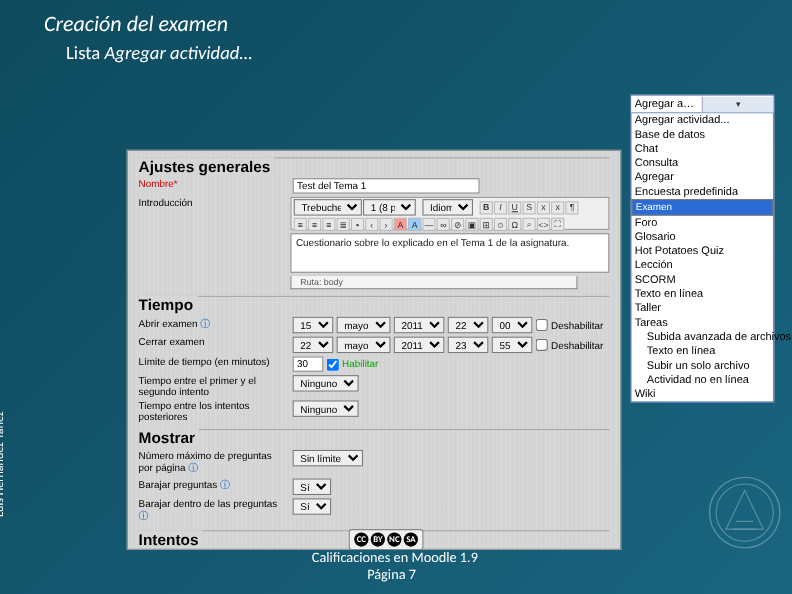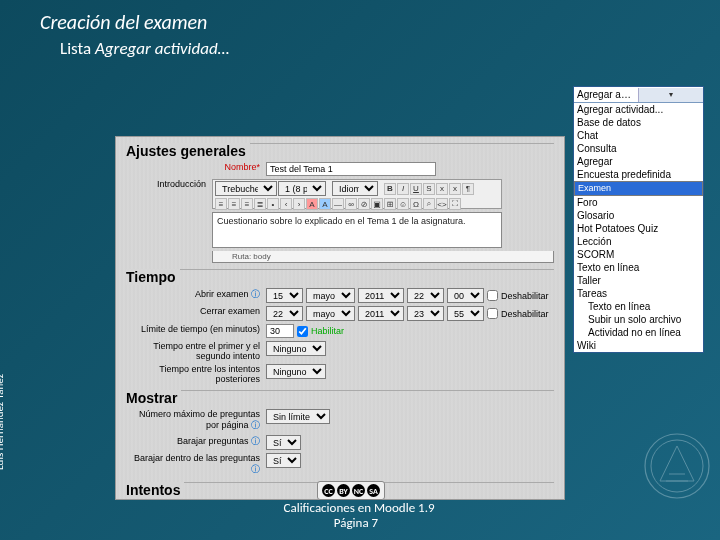--- a/index.html
+++ b/index.html
@@ -103,21 +103,21 @@
   }
   .fieldset-legend {
     font-weight: bold;
     font-size: 14px;
     margin-top: -11px;
     background: #d6d6d6;
     display: inline-block;
     padding: 0 4px 0 0;
   }
   .row { display: flex; align-items: flex-start; margin: 3px 0; }
-  .row .lbl { width: 140px; text-align: right; padding-right: 6px; font-size: 9px; }
+  .row .lbl { width: 140px; padding-right: 6px; font-size: 9px; }
   .row .lbl .req { color: #c00; }
   .row .ctl { flex: 1; display: flex; align-items: center; gap: 3px; flex-wrap: wrap; }
   .tinput {
     border: 1px solid #888; background: #fff; height: 14px;
     font-size: 9px; padding: 0 3px; min-width: 100px;
   }
   .tinput.sm { min-width: 28px; width: 28px; }
   .sel {
     border: 1px solid #7a7a7a; background: #efefef; height: 15px;
     font-size: 9px; padding: 0 2px;
@@ -135,22 +135,22 @@
     font-size: 8px; color: #333;
   }
   .tb-sep { width: 4px; }
   .editor-body {
     border: 1px solid #888; background: #fff;
     width: 290px; height: 36px;
     font-size: 9px; padding: 3px 4px; color: #222;
   }
   .editor-status {
     border: 1px solid #888; border-top: none;
-    background: #f4f4f4; width: 342px;
-    font-size: 8px; padding: 1px 19px; color: #555;
+    background: #f4f4f4; width: 261px;
+    font-size: 8px; padding: 1px 8px; color: #555;
   }
   .chk { width: 11px; height: 11px; }
   .chk-lbl { font-size: 9px; }
   .chk-lbl.enabled { color: #0a0; }
 
   
   .activities {
     position: absolute;
     right: 16px;
     top: 86px;
@@ -356,20 +356,21 @@
         <li>Encuesta predefinida</li>
         <li class="sel">Examen</li>
         <li>Foro</li>
         <li>Glosario</li>
         <li>Hot Potatoes Quiz</li>
         <li>Lección</li>
         <li>SCORM</li>
         <li>Texto en línea</li>
         <li>Taller</li>
         <li>Tareas</li>
+        <li class="indent">Subida avanzada de archivos</li>
         <li class="indent">Texto en línea</li>
         <li class="indent">Subir un solo archivo</li>
         <li class="indent">Actividad no en línea</li>
         <li>Wiki</li>
       </ul>
   </div>
 
   <div class="vertical-author">Luis Hernández Yáñez</div>
 
   <div class="emblem">

